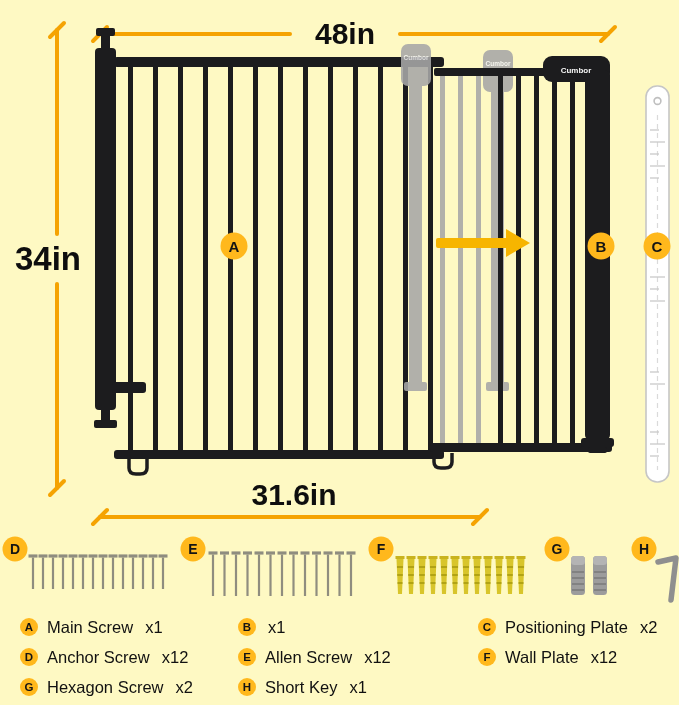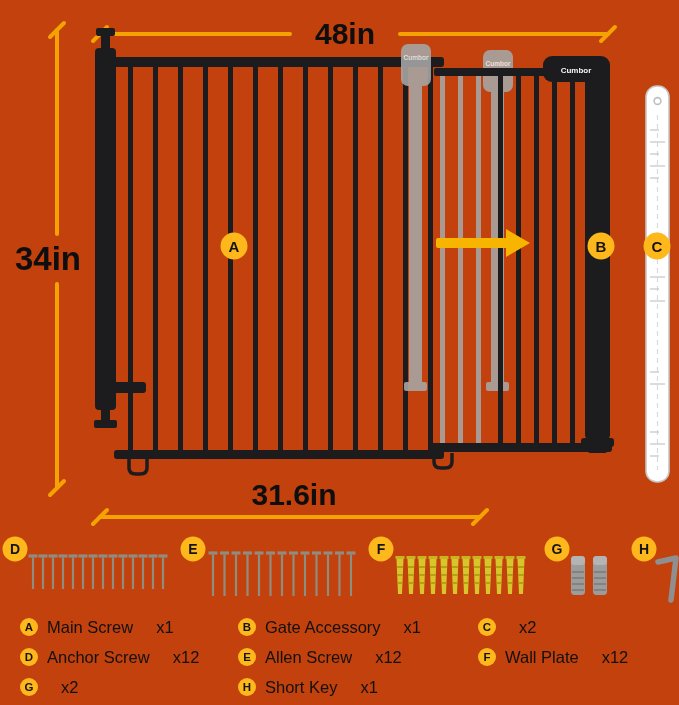--- a/index.html
+++ b/index.html
@@ -1,33 +1,33 @@
 <!DOCTYPE html>
 <html><head>
 <meta charset="utf-8">
 <style>
   html,body{margin:0;padding:0;background:#ffffff;}
-  .stage{position:relative;width:679px;height:705px;background:#c2410c;overflow:hidden;
+  .stage{position:relative;width:679px;height:705px;background:#fef9c3;overflow:hidden;
          font-family:"Liberation Sans",sans-serif;}
   svg{display:block;}
   svg text{font-family:"Liberation Sans",sans-serif;}
   .dim{font-size:30px;font-weight:800;fill:#0e0e0e;}
   .dim-lg{font-size:33px;font-weight:800;fill:#0e0e0e;}
   .badge-t{font-size:15px;font-weight:700;fill:#141414;}
   .badge-t-sm{font-size:14px;font-weight:700;fill:#141414;}
   .brand-t{font-size:6.5px;font-weight:600;fill:#f5f5f5;}
   .brand-t-lg{font-size:8px;font-weight:600;fill:#f5f5f5;}
   .legend{position:absolute;left:20px;top:617px;width:648px;display:grid;
           grid-template-columns:218px 240px 190px;row-gap:10px;}
   .legend-item{display:flex;align-items:center;gap:9px;font-size:16.5px;font-weight:500;
                color:#111;height:20px;white-space:nowrap;}
   .badge-sm{width:18px;height:18px;min-width:18px;border-radius:50%;background:#FFB81C;
             display:inline-flex;align-items:center;justify-content:center;
             font-size:11.5px;font-weight:700;color:#141414;}
-  .legend-qty{margin-left:14px;}
+  .legend-qty{margin-left:3px;}
 </style>
 </head>
 <body>
 
 <div class="stage">
 
 <svg width="679" height="612" viewBox="0 0 679 612">
   <defs>
     <g id="screw-s" stroke="#8F8D7F">
       <line x1="-4.5" y1="0" x2="4.5" y2="0" stroke-width="3.2"></line>
@@ -258,44 +258,45 @@
 </svg>
 
 <div class="legend">
   <div class="legend-item">
     <span class="badge-sm">A</span>
     <span>Main Screw</span>
     <span class="legend-qty">x1</span>
   </div>
   <div class="legend-item">
     <span class="badge-sm">B</span>
-    <span>Gate Accessory</span>
     <span class="legend-qty">x1</span>
   </div>
   <div class="legend-item">
     <span class="badge-sm">C</span>
+    <span>Positioning Plate</span>
     <span class="legend-qty">x2</span>
   </div>
   <div class="legend-item">
     <span class="badge-sm">D</span>
     <span>Anchor Screw</span>
     <span class="legend-qty">x12</span>
   </div>
   <div class="legend-item">
     <span class="badge-sm">E</span>
     <span>Allen Screw</span>
     <span class="legend-qty">x12</span>
   </div>
   <div class="legend-item">
     <span class="badge-sm">F</span>
     <span>Wall Plate</span>
     <span class="legend-qty">x12</span>
   </div>
   <div class="legend-item">
     <span class="badge-sm">G</span>
+    <span>Hexagon Screw</span>
     <span class="legend-qty">x2</span>
   </div>
   <div class="legend-item">
     <span class="badge-sm">H</span>
     <span>Short Key</span>
     <span class="legend-qty">x1</span>
   </div>
 </div>
 
 </div>

